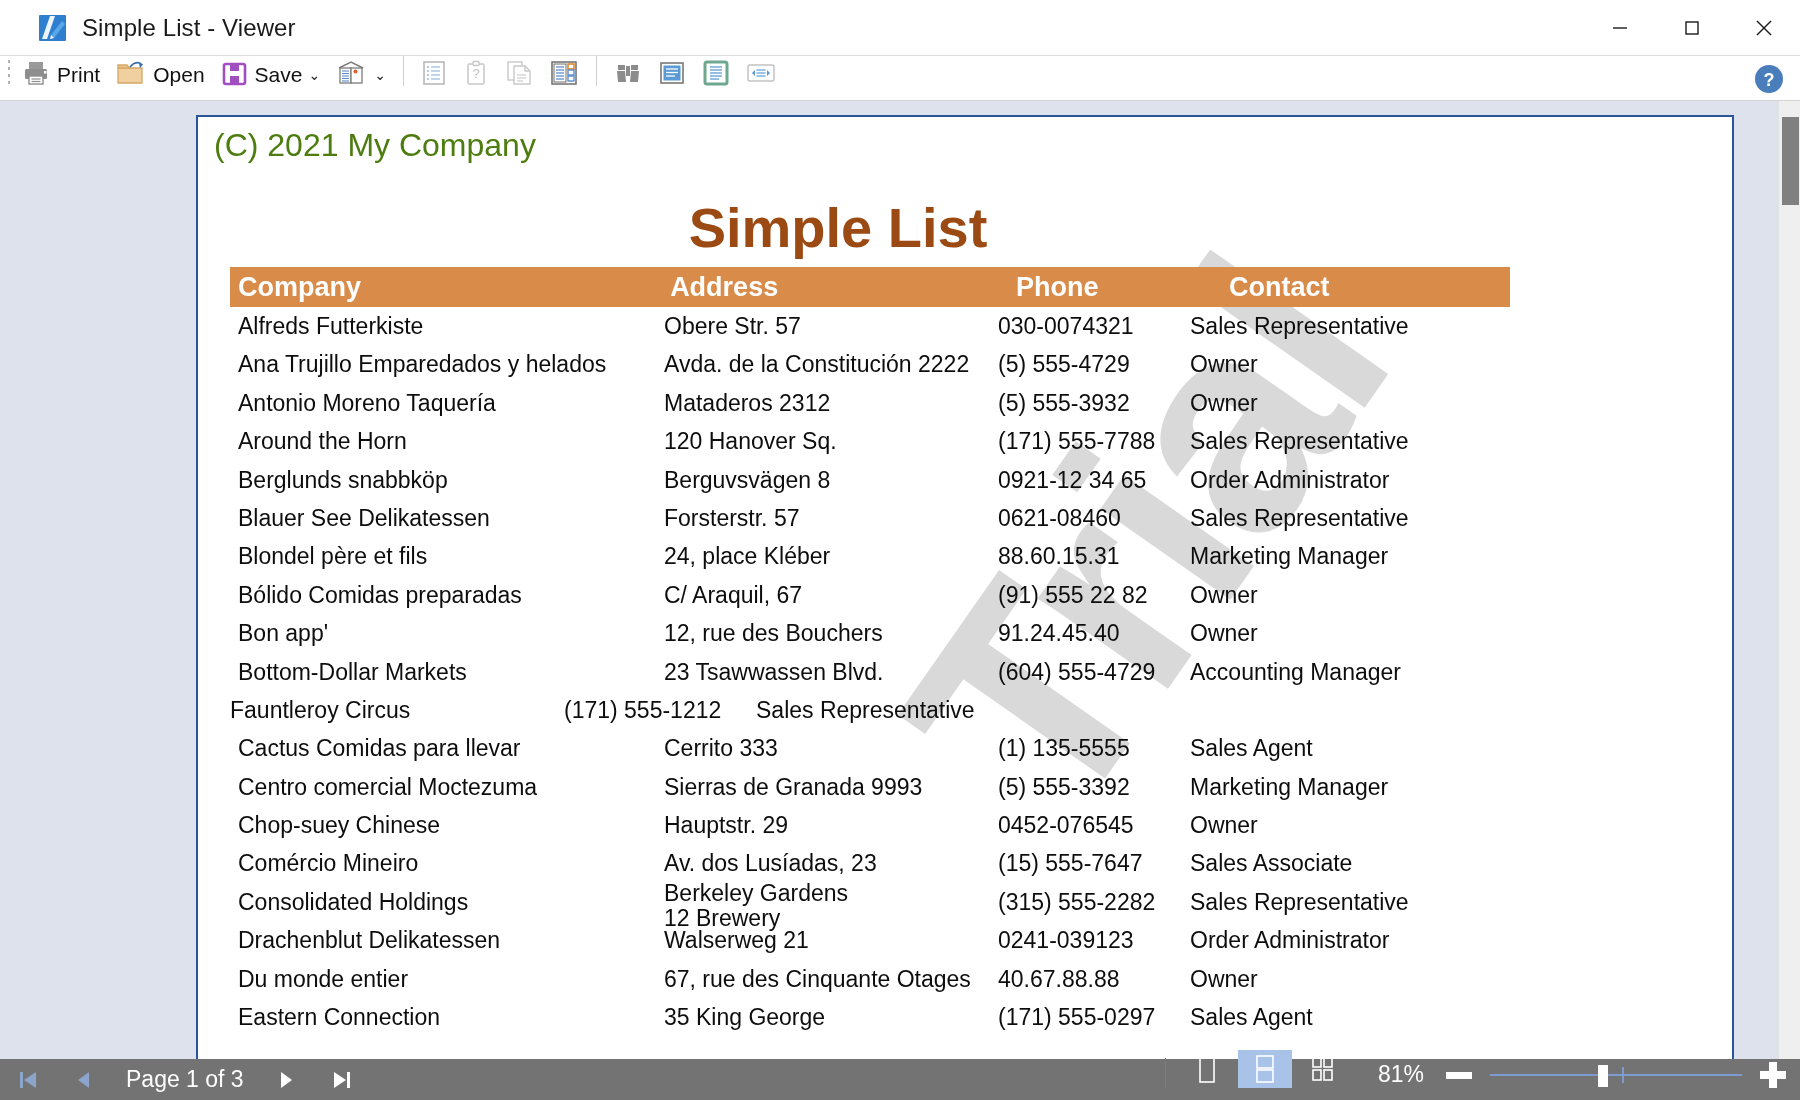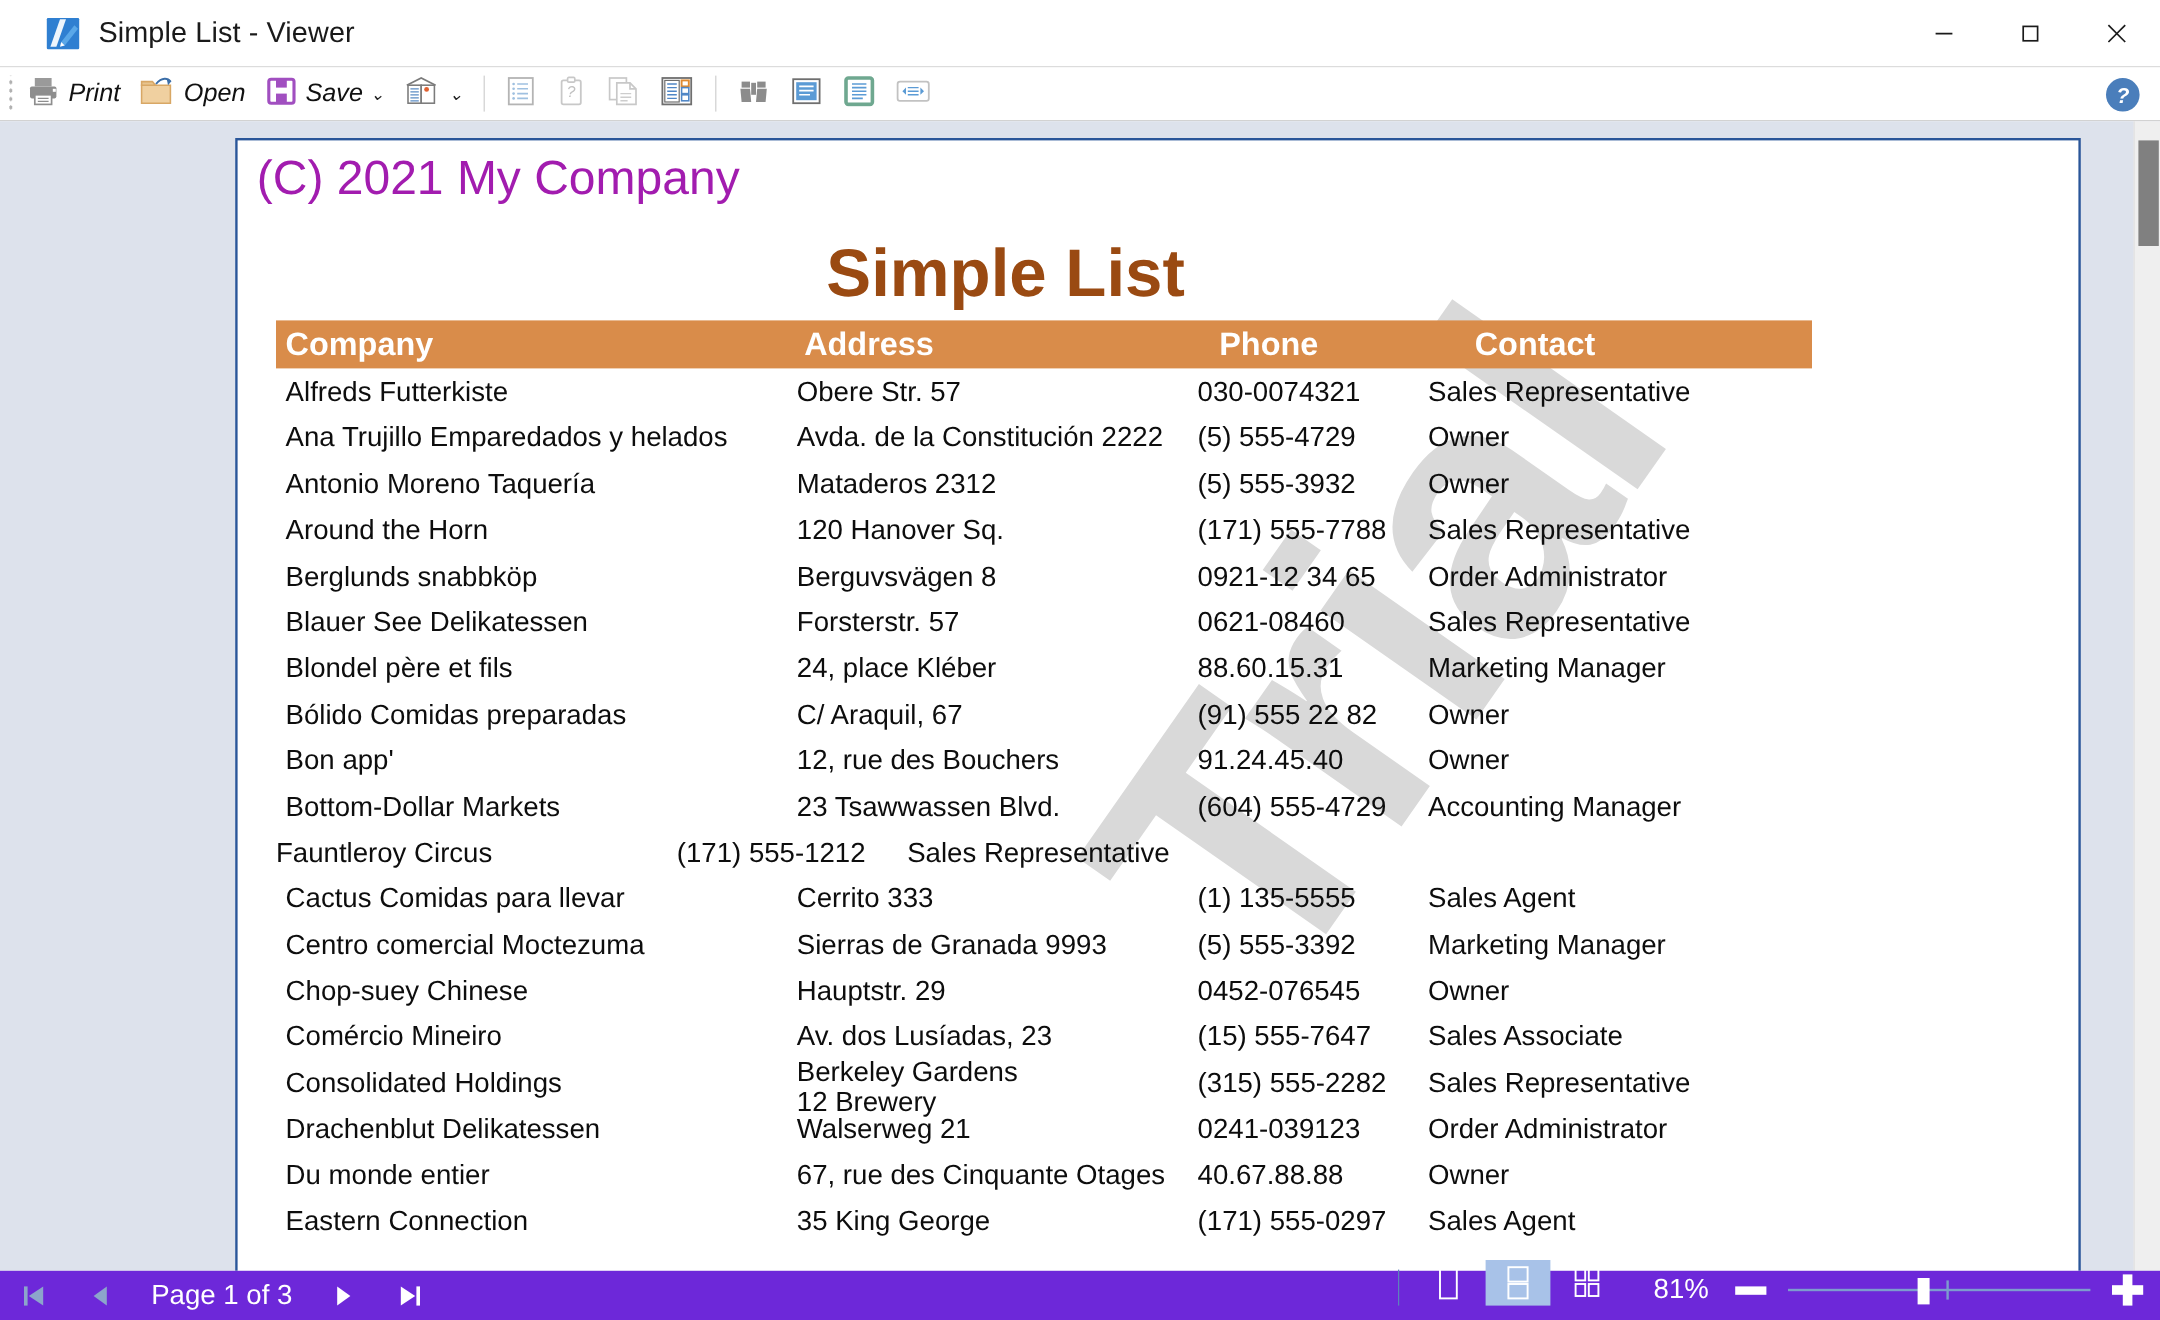--- a/index.html
+++ b/index.html
@@ -23,21 +23,21 @@
   #win-buttons { position: absolute; right: 0; top: 0; height: 55px; display: flex; }
   .win-btn {
     width: 72px; height: 55px; display: flex; align-items: center; justify-content: center;
     cursor: default;
   }
 
   
   #toolbar {
     position: absolute; left: 0; top: 55px; width: 1800px; height: 46px;
     background: #ffffff; border-top: 1px solid #dcdcdc; border-bottom: 1px solid #d2d2d2;
-    display: flex; align-items: center; font-style: italic;
+    display: flex; 
   }
   #grip {
     width: 10px; height: 30px; margin-left: 4px; flex: none;
     background-image: radial-gradient(#b0b0b0 1px, transparent 1.2px);
     background-size: 4px 7px; background-position: 3px 2px; background-repeat: repeat-y;
   }
   .tb-item {
     display: flex; align-items: center; height: 38px; padding: 0 7px; margin: 0 1px;
     cursor: default; white-space: nowrap;
   }
@@ -55,21 +55,21 @@
     position: absolute; left: 196px; top: 14px; width: 1538px; height: 1000px;
     background: #ffffff; border: 2px solid #2a5699; overflow: hidden;
   }
   #watermark {
     position: absolute; left: 640px; top: 560px; font-size: 300px; font-weight: bold;
     color: #d9d9d9; transform: rotate(-55deg); transform-origin: left top;
     font-family: "Liberation Sans", sans-serif; letter-spacing: -8px;
     white-space: nowrap; pointer-events: none; user-select: none;
   }
   #copyright {
-    position: absolute; left: 16px; top: 10px; font-size: 40px; color: #a21caf;
+    position: absolute; left: 16px; top: 10px; font-size: 32px; color: #4d7c0f;
     font-family: "Liberation Sans", sans-serif;
   }
   #doc-title {
     position: absolute; left: 0; top: 78px; width: 1280px; text-align: center;
     font-size: 56px; font-weight: bold; color: #9a4a12;
     font-family: "Liberation Sans", sans-serif;
   }
   #table { position: absolute; left: 32px; top: 150px; width: 1280px; }
   .trow { display: flex; align-items: flex-start; height: 38.4px; }
   .trow.header {
@@ -90,21 +90,21 @@
     position: absolute; right: 0; top: 101px; width: 22px; height: 958px;
     background: #efefef; border-left: 1px solid #e2e2e2;
   }
   #vthumb {
     position: absolute; left: 3px; top: 16px; width: 17px; height: 88px; background: #808080;
   }
 
   
   #statusbar {
     position: absolute; left: 0; top: 1059px; width: 1800px; height: 41px;
-    background: #6d28d9; display: flex; align-items: center; color: #ffffff;
+    background: #737373; display: flex; align-items: center; color: #ffffff;
   }
   .nav-btn { width: 56px; height: 41px; display: flex; align-items: center; justify-content: center; cursor: default; }
   #page-label { font-size: 23px; color: #ffffff; margin: 0 14px; white-space: nowrap; }
   #status-right { position: absolute; right: 0; top: 0; height: 29px; display: flex; align-items: flex-end; }
   .st-sep { width: 1px; height: 30px; background: #5d82bb; margin: 0 12px; }
   .view-btn {
     width: 54px; height: 38px; display: flex; align-items: center; justify-content: center;
     cursor: default; margin: 0 2px;
   }
   .view-btn.active { background: #a8c2e8; }

